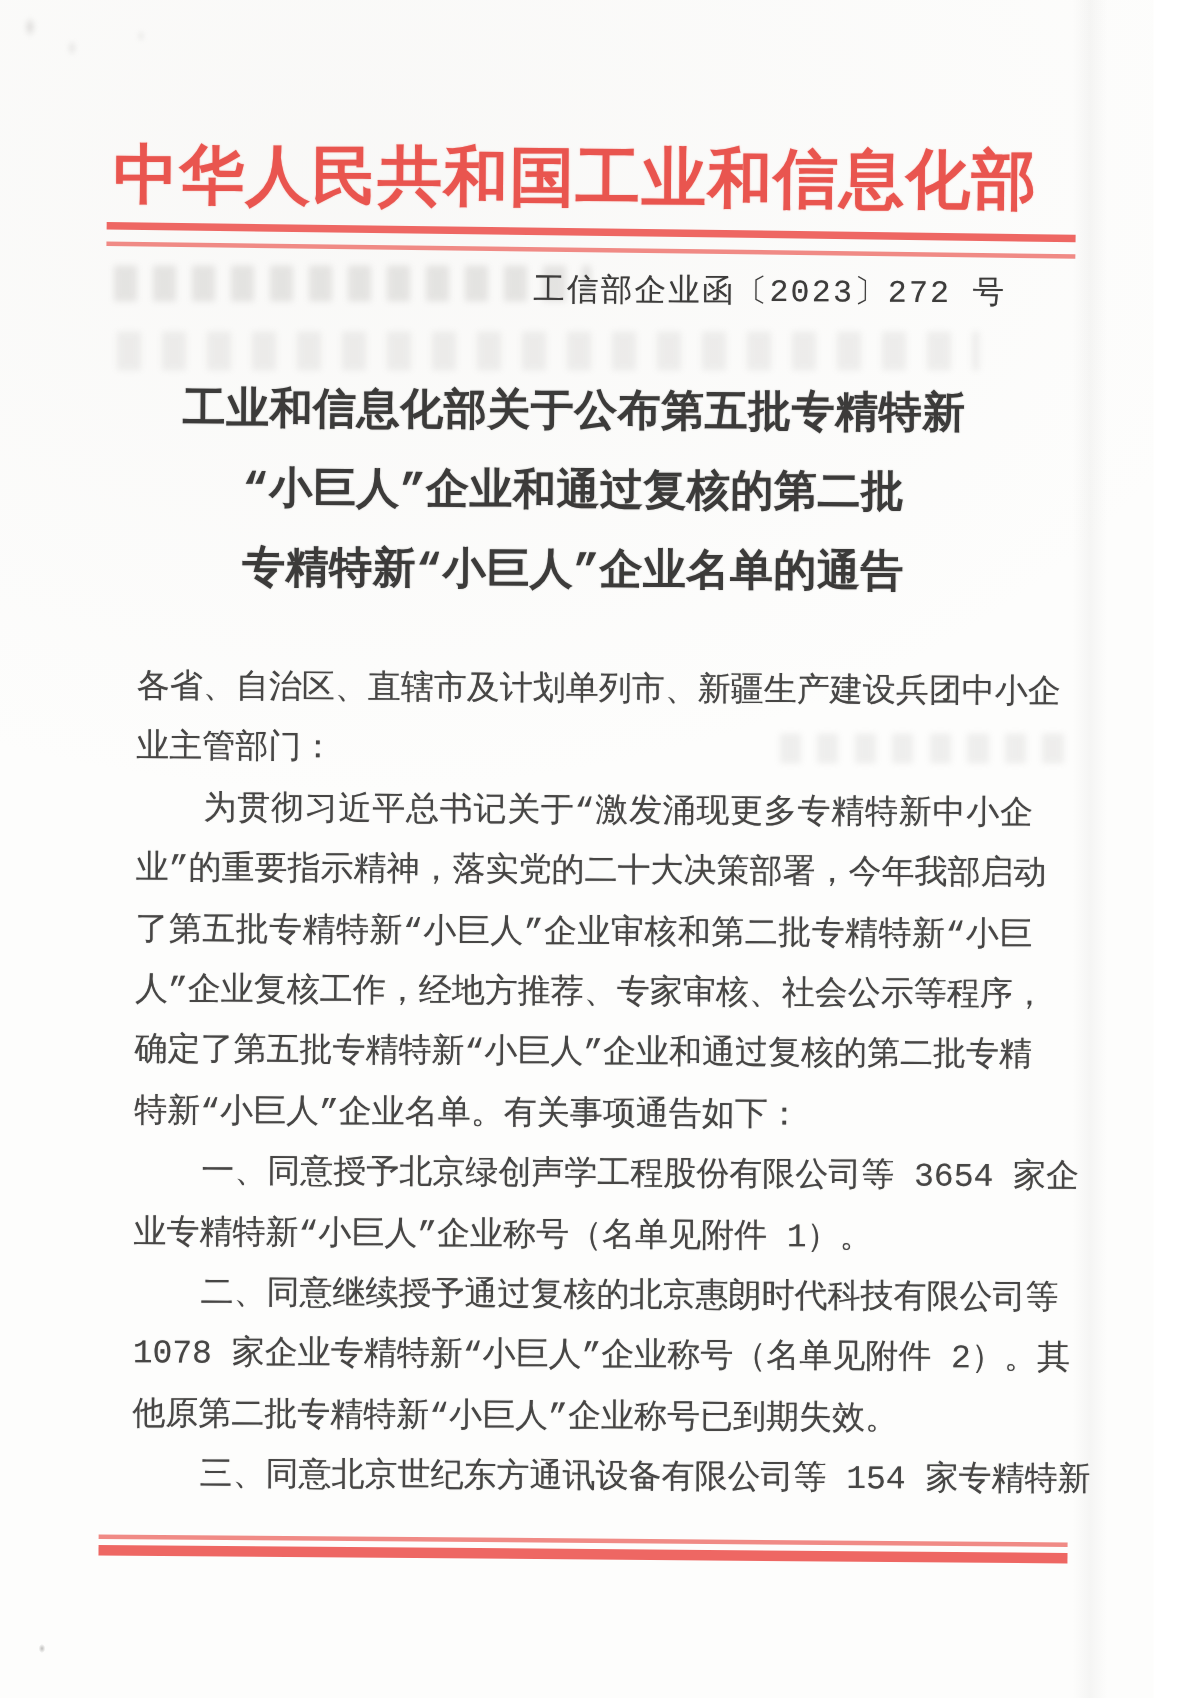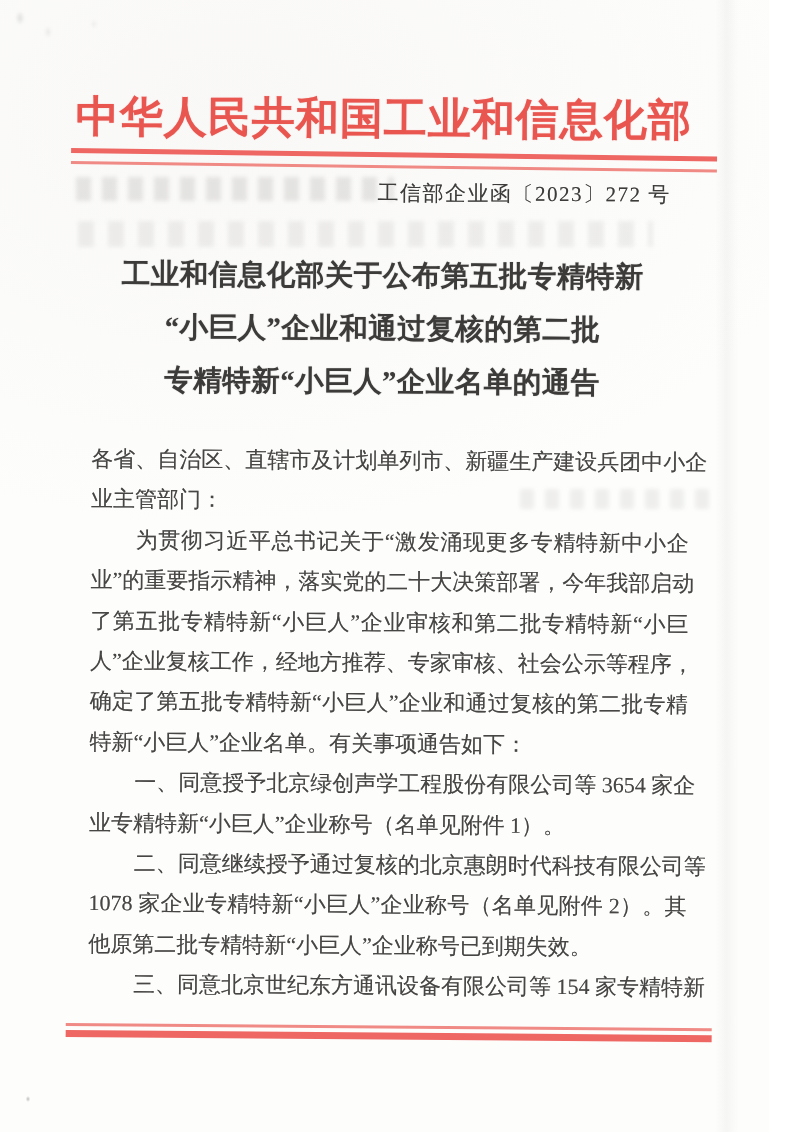--- a/index.html
+++ b/index.html
@@ -9,21 +9,21 @@
     --ink:#474645;
     --title-ink:#3c3b3a;
     --page-bg:#fdfdfc;
   }
   *{margin:0;padding:0;box-sizing:border-box;}
   html,body{background:#fff;}
   body{width:800px;height:1132px;overflow:hidden;}
   .page{
     position:relative;width:769px;height:1132px;
     background:var(--page-bg);
-    font-family:Liberation Serif, serif;
+    font-family:Liberation Mono, monospace;
     overflow:hidden;
   }
   
   .scan-tone{
     position:absolute;inset:0;pointer-events:none;
     background:
       radial-gradient(ellipse 900px 600px at 30% 10%, rgba(210,205,200,0.10), transparent 70%),
       linear-gradient(90deg, transparent 93%, rgba(190,190,188,0.12) 94.5%, transparent 96%);
   }
   .skew{

